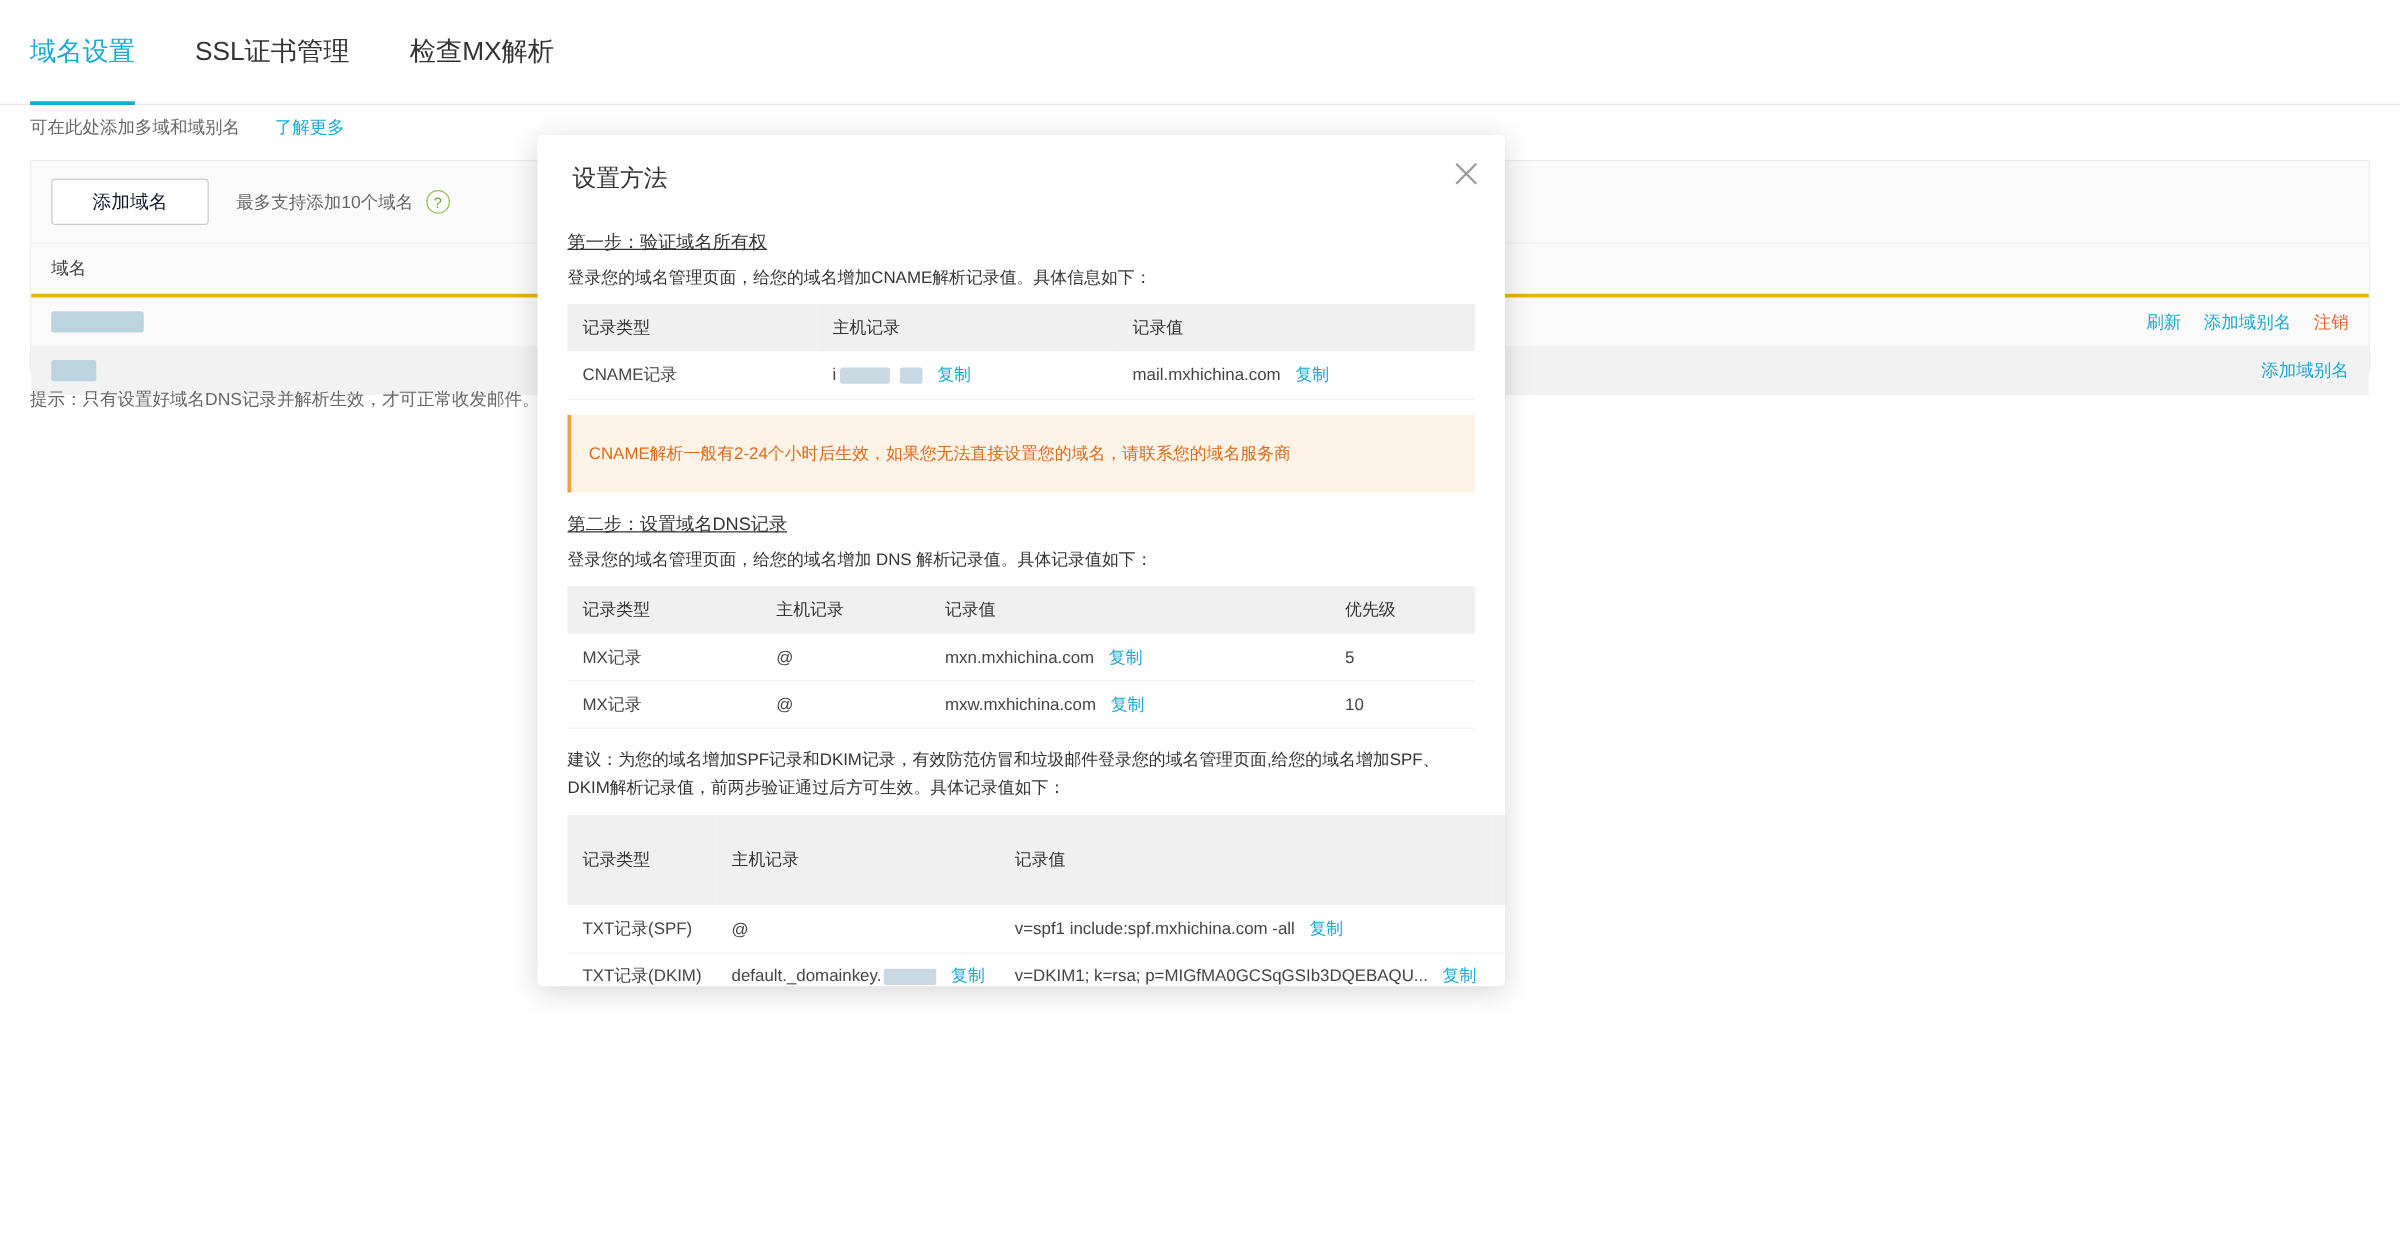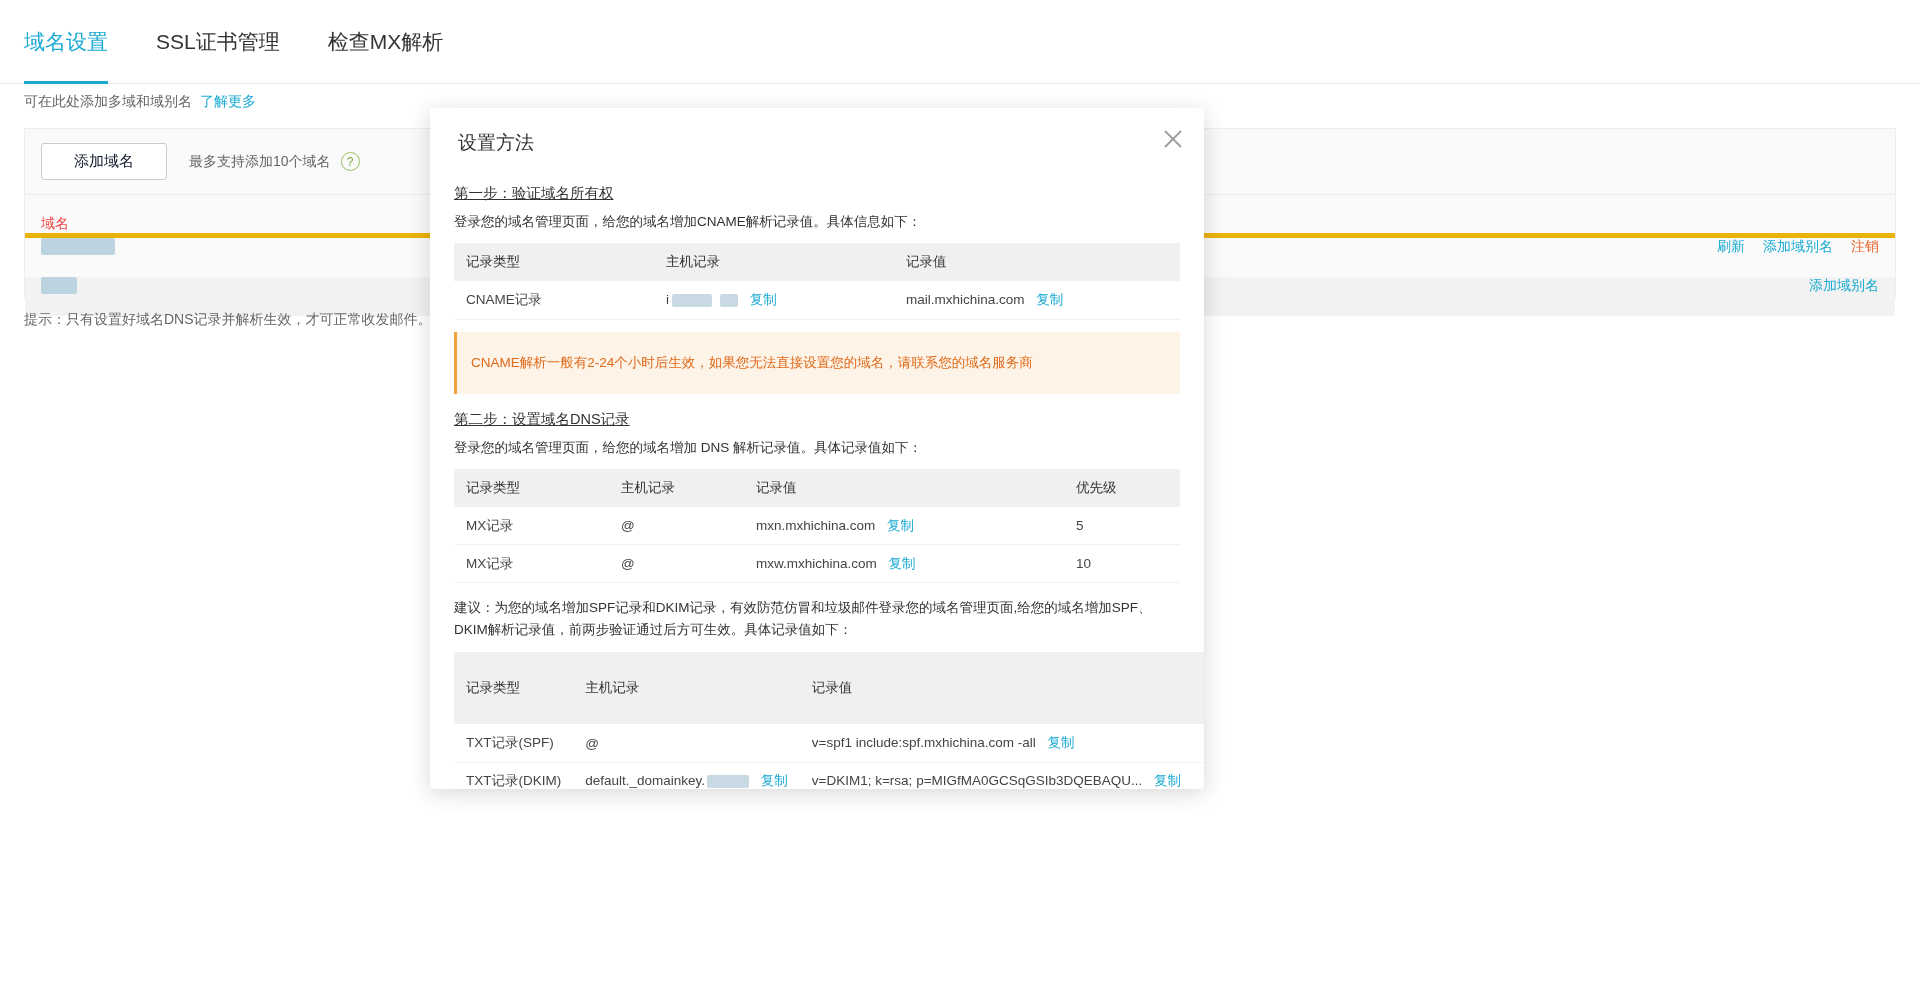--- a/index.html
+++ b/index.html
@@ -51,21 +51,21 @@
 
   
   .page-hint {
     position: absolute;
     top: 93px; left: 24px;
     font-size: 14px;
     color: #666666;
   }
   .page-hint .more-link {
     color: #1aaad3;
-    margin-left: 4px;
+    margin-left: 24px;
     cursor: pointer;
   }
 
   .panel {
     position: absolute;
     top: 128px; left: 24px;
     width: 1872px;
     height: 170px;
     background: #fafafa;
     border: 1px solid #ededed;
@@ -96,35 +96,35 @@
     width: 19px; height: 19px;
     border: 1px solid #9bbf5a;
     border-radius: 50%;
     color: #7aa83c;
     font-size: 12px;
     margin-left: 10px;
     cursor: pointer;
   }
   .table-head {
     border-top: 1px solid #ededed;
-    border-bottom: 5px solid #eab308;
+    border-bottom: 3px solid #eab308;
     height: 44px;
     display: flex;
-    align-items: flex-end;
+    align-items: center;
     padding-left: 16px;
     font-size: 14px;
-    color: #ef4444;
+    color: #404040;
     background: #fafafa;
   }
   .domain-rows {
     position: relative;
   }
   .domain-row {
     display: flex;
-    align-items: flex-start;
+    align-items: center;
     height: 39px;
     padding-left: 16px;
     font-size: 14px;
     color: #333333;
   }
   .domain-row.alt { background: #f2f2f2; }
   .redact {
     display: inline-block;
     height: 17px;
     background: #bcd3e0;

